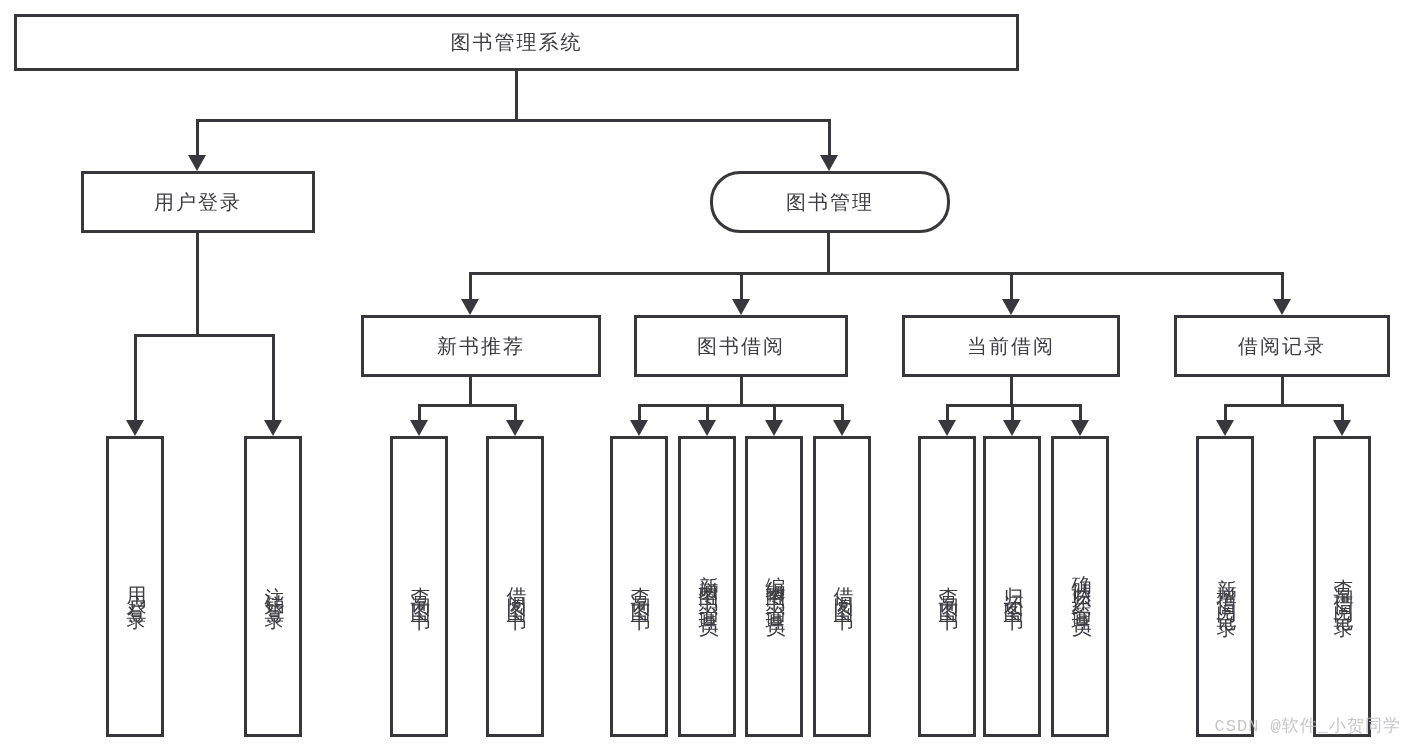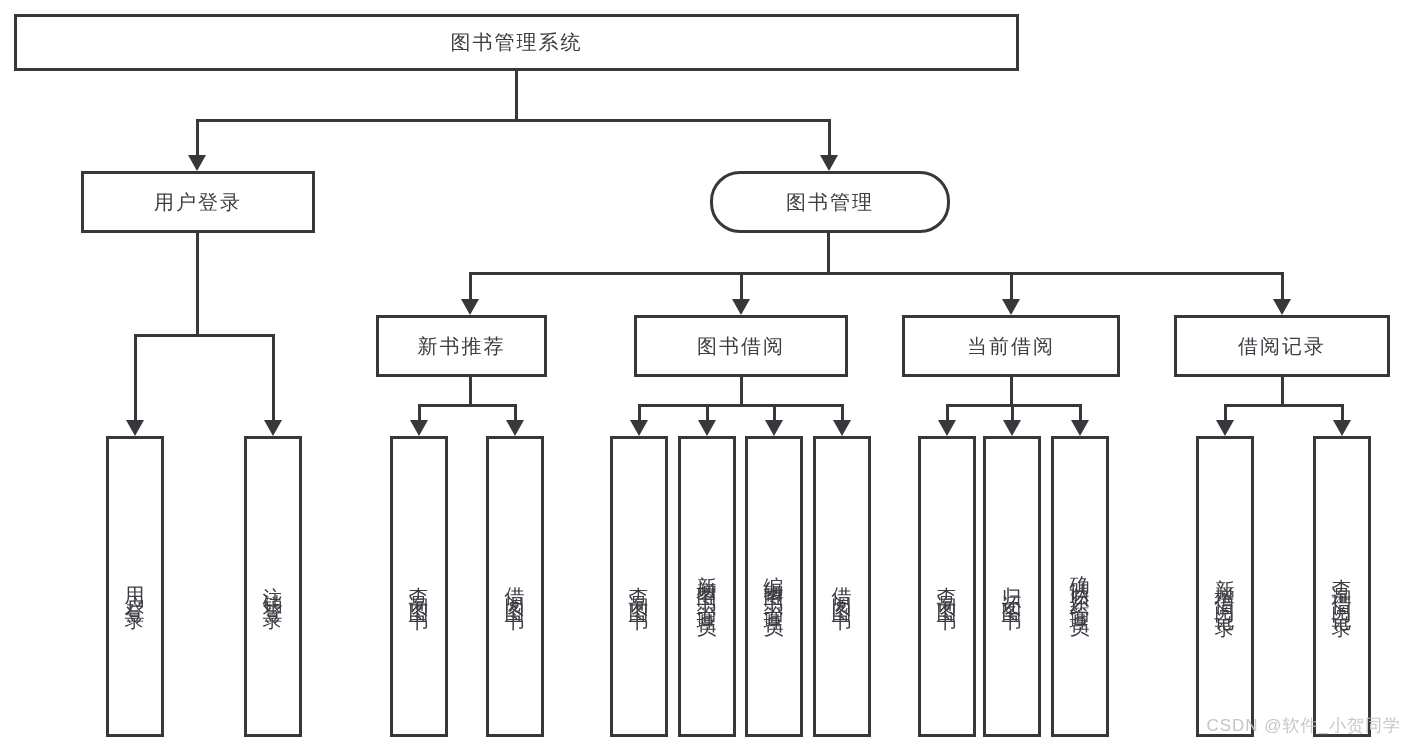--- a/index.html
+++ b/index.html
@@ -1,21 +1,21 @@
 <!DOCTYPE html>
 <html><head>
 <meta charset="utf-8">
 <style>
   html, body { margin: 0; padding: 0; background: #ffffff; }
   #canvas {
     position: relative;
     width: 1405px;
     height: 747px;
     background: #ffffff;
-    font-family: Liberation Sans, sans-serif;
+    font-family: Liberation Mono, monospace;
     overflow: hidden;
   }
   .box {
     position: absolute;
     box-sizing: border-box;
     border: 3px solid #38383c;
     background: #ffffff;
     display: flex;
     align-items: center;
     justify-content: center;
@@ -90,21 +90,21 @@
   <div class="arrow" style="left:134px; top:334px; height:86px;"></div>
   <div class="arrow" style="left:272px; top:334px; height:86px;"></div>
 
   <div class="vline" style="left:827px; top:233px; height:42px;"></div>
   <div class="hline" style="left:469px; top:272px; width:814px;"></div>
   <div class="arrow" style="left:469px; top:272px; height:27px;"></div>
   <div class="arrow" style="left:740px; top:272px; height:27px;"></div>
   <div class="arrow" style="left:1010px; top:272px; height:27px;"></div>
   <div class="arrow" style="left:1281px; top:272px; height:27px;"></div>
 
-  <div class="box" style="left:376px; top:315px; width:171px; height:62px;">新书推荐</div>
+  <div class="box" style="left:361px; top:315px; width:240px; height:62px;">新书推荐</div>
   <div class="box" style="left:634px; top:315px; width:214px; height:62px;">图书借阅</div>
   <div class="box" style="left:902px; top:315px; width:218px; height:62px;">当前借阅</div>
   <div class="box" style="left:1174px; top:315px; width:216px; height:62px;">借阅记录</div>
 
   <div class="vline" style="left:469px; top:377px; height:30px;"></div>
   <div class="hline" style="left:418px; top:404px; width:99px;"></div>
   <div class="arrow" style="left:418px; top:404px; height:16px;"></div>
   <div class="arrow" style="left:514px; top:404px; height:16px;"></div>
 
   <div class="vline" style="left:740px; top:377px; height:30px;"></div>

